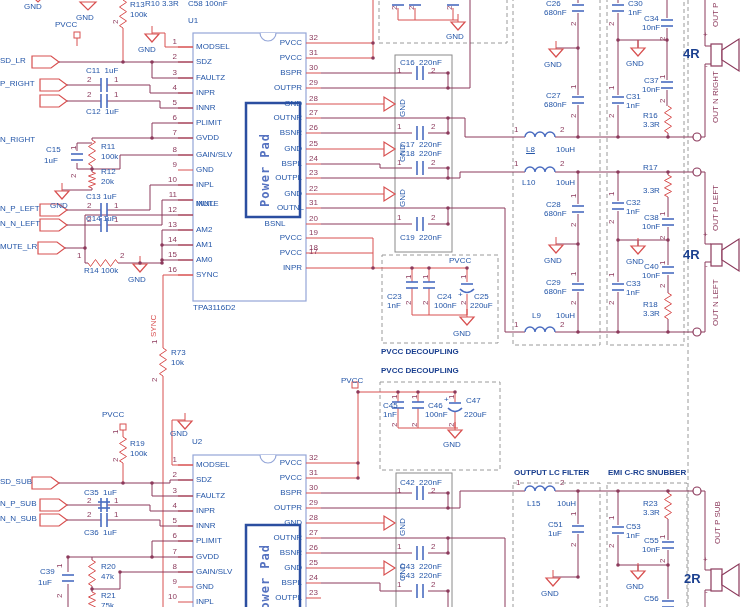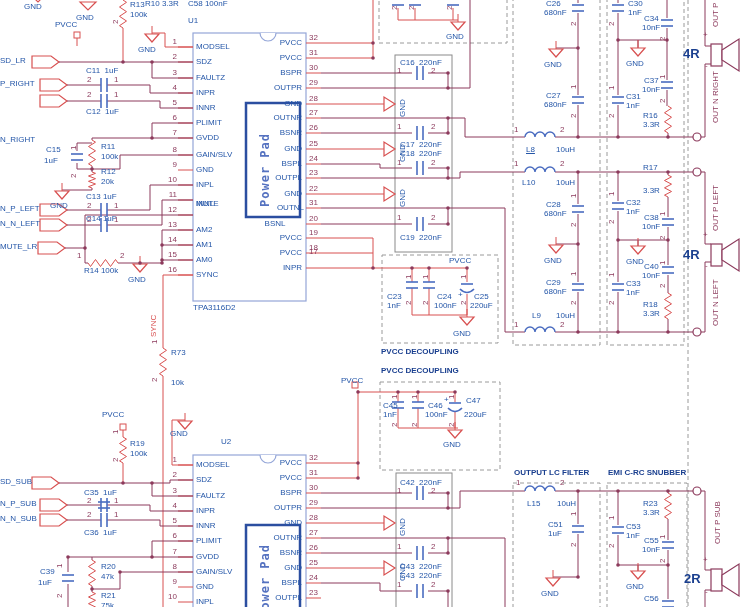--- a/index.html
+++ b/index.html
@@ -623,29 +623,29 @@
     <span class="lb m" style="left: 87px; top: 216px;">2</span>
     <span class="lb m" style="left: 114px; top: 216px;">1</span>
     <span class="lb " style="left: 86px; top: 215px; text-align: center;">C14 1uF</span>
     <span class="lb m" style="left: 77px; top: 252px;">1</span>
     <span class="lb m" style="left: 120px; top: 252px;">2</span>
     <span class="lb " style="left: 84px; top: 267px;">R14 100k</span>
     <span class="lb " style="left: 128px; top: 276px;">GND</span>
     <span class="lb r rot" style="left: 150px; top: 337px;">SYNC</span>
     <span class="lb m rot" style="left: 151px; top: 344px;">1</span>
     <span class="lb " style="left: 171px; top: 349px;">R73</span>
-    <span class="lb " style="left: 171px; top: 359px; margin-top: 20px;">10k</span>
+    <span class="lb " style="left: 171px; top: 359px;">10k</span>
     <span class="lb m rot" style="left: 151px; top: 382px;">2</span>
     <span class="lb " style="left: 102px; top: 411px;">PVCC</span>
     <span class="lb m rot" style="left: 112px; top: 434px;">1</span>
     <span class="lb " style="left: 130px; top: 440px;">R19</span>
     <span class="lb " style="left: 130px; top: 450px;">100k</span>
     <span class="lb m rot" style="left: 112px; top: 462px;">2</span>
     <span class="lb " style="left: 170px; top: 430px;">GND</span>
-    <span class="lb " style="left: 192px; top: 438px; margin-left: 29px;">U2</span>
+    <span class="lb " style="left: 192px; top: 438px;">U2</span>
     <span class="lb " style="left: 84px; top: 489px;">C35  1uF</span>
     <span class="lb m" style="left: 87px; top: 497px;">2</span>
     <span class="lb m" style="left: 114px; top: 497px;">1</span>
     <span class="lb m" style="left: 87px; top: 511px;">2</span>
     <span class="lb m" style="left: 114px; top: 511px;">1</span>
     <span class="lb " style="left: 84px; top: 529px;">C36  1uF</span>
     <span class="lb " style="left: 101px; top: 563px;">R20</span>
     <span class="lb " style="left: 101px; top: 573px;">47k</span>
     <span class="lb " style="left: 40px; top: 568px;">C39</span>
     <span class="lb " style="left: 38px; top: 579px;">1uF</span>

